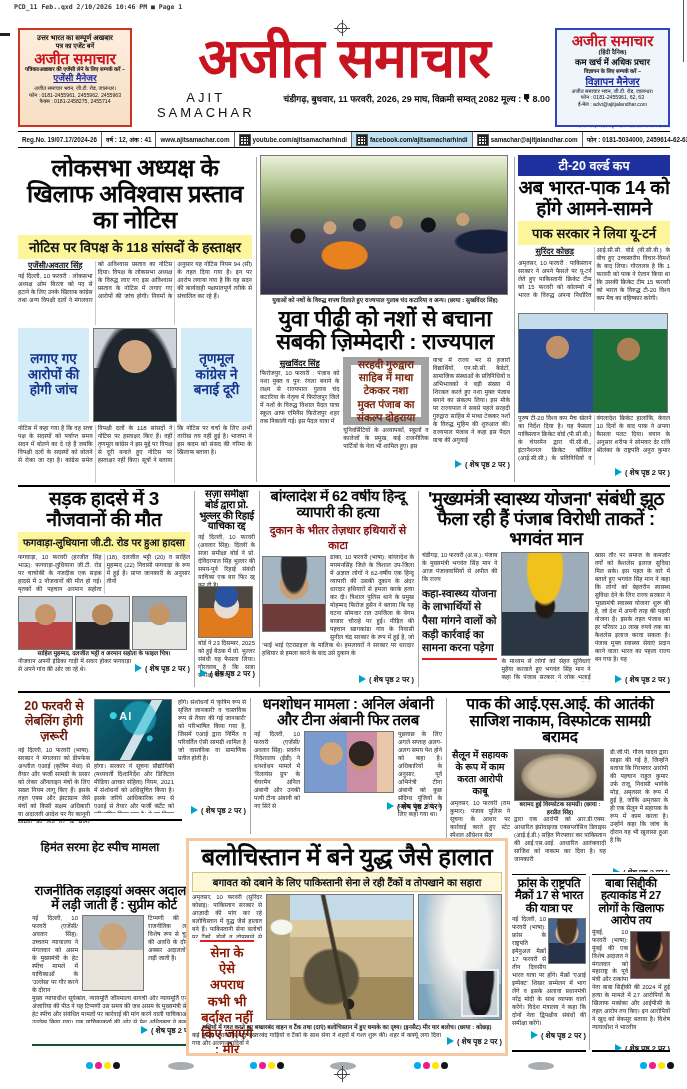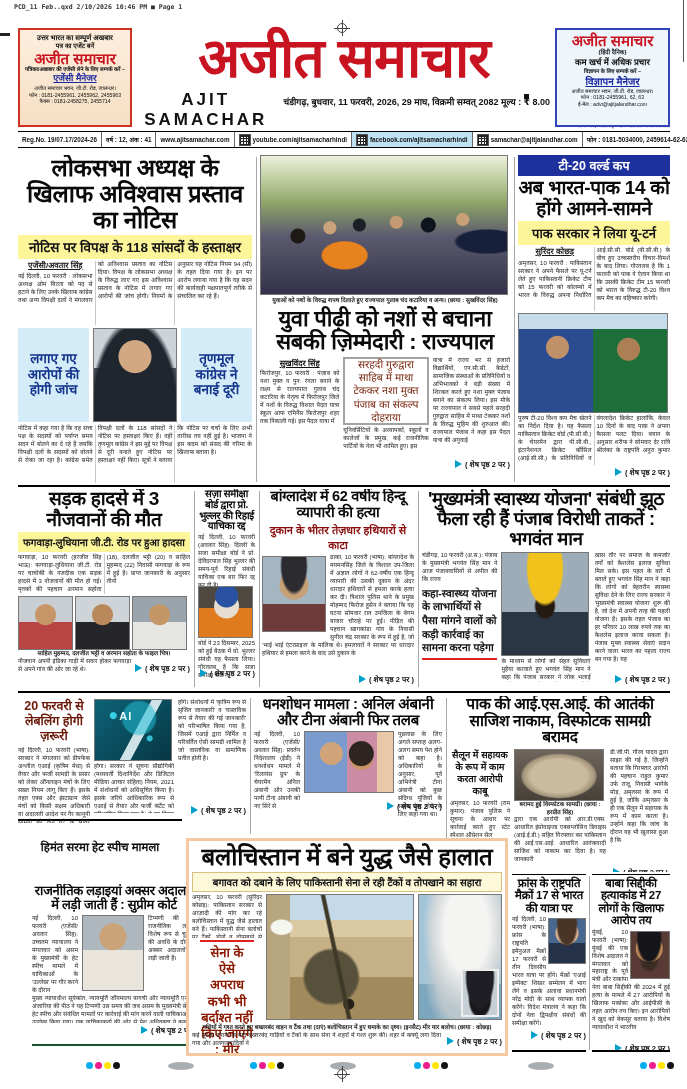--- a/index.html
+++ b/index.html
@@ -8,21 +8,21 @@
 .page{position:absolute;left:0;top:0;width:687px;height:1089px;background:#fff;overflow:hidden}
 .abs{position:absolute}
 .art{position:absolute;overflow:hidden}
 .hl{font-weight:800;text-align:center;line-height:1.08;letter-spacing:-.3px;color:#0a0a0a}
 .sub-y{background:#fcf59a;font-weight:800;text-align:center;padding:3px 2px;margin:2px 0;color:#141414}
 .by{font-weight:800;font-size:8px;text-align:center;text-decoration:underline;margin-bottom:2px}
 .body{font-size:6px;line-height:1.33;text-align:justify;color:#1c1c1c}
 .c3{column-count:3;column-gap:5px;column-rule:1px solid #c9c9c9}
 .c2{column-count:2;column-gap:5px;column-rule:1px solid #c9c9c9}
 .bluebox{background:#d4ecf8;color:#14348c;font-weight:800;text-align:center;display:flex;align-items:center;justify-content:center;padding:4px;line-height:1.15}
-.redbox{border:2px solid #a3a3a3;color:#7a2810;font-weight:400;text-align:center;display:flex;align-items:center;justify-content:center;padding:3px;line-height:1.25}
+.redbox{border:8px solid #a3a3a3;color:#7a2810;font-weight:700;text-align:center;display:flex;align-items:center;justify-content:center;padding:3px;line-height:1.25}
 .rulered{border-top:2px solid #e02020;border-bottom:2px solid #e02020;color:#8a1800;font-weight:800;text-align:center;padding:3px 1px;line-height:1.25}
 .underred{color:#161616;font-weight:800;border-bottom:2.5px solid #e02020;padding-bottom:3px;line-height:1.3}
 .kickblue{background:#1e2f9e;color:#fff;font-weight:800;text-align:center;padding:2px 0;font-size:12.5px}
 .cont{display:flex;justify-content:flex-end;align-items:center;gap:3px;font-weight:800;font-size:7.5px;color:#111;margin-top:2px}
 .arr{width:0;height:0;border-top:4px solid transparent;border-bottom:4px solid transparent;border-left:7px solid #00a0cc}
 .cap{font-size:6px;font-weight:700;text-align:center;line-height:1.25;color:#222}
 .vr{position:absolute;width:1px;background:#a8a8a8}
 .hr{position:absolute;height:1.5px;background:#000}
 .ph{position:relative;border:1px solid #777;overflow:hidden;flex:none}
 .ph-rally{background:radial-gradient(circle at 15% 58%,#1e1a16 0 7px,transparent 8px),radial-gradient(circle at 28% 52%,#caa27c 0 6px,transparent 7px),radial-gradient(circle at 40% 50%,#1c2026 0 6px,transparent 7px),radial-gradient(circle at 55% 48%,#c49a74 0 6px,transparent 7px),radial-gradient(circle at 68% 50%,#10141c 0 7px,transparent 8px),radial-gradient(circle at 82% 46%,#c8a078 0 6px,transparent 7px),radial-gradient(ellipse at 34% 72%,#e8821e 0 22px,transparent 24px),radial-gradient(ellipse at 92% 62%,#16203a 0 30px,transparent 34px),linear-gradient(180deg,#eaf0dc 0%,#c2d0a2 16%,#8ea468 34%,#5c5a6e 58%,#34324a 100%)}
@@ -85,21 +85,21 @@
   <div style="font-size:5.4px;font-weight:700">पत्रिका/अखबार की एजेंसी लेने के लिए सम्पर्क करें –</div>
   <div class="blue-u" style="font-size:9px">एजेंसी मैनेजर</div>
   <div style="font-size:5.2px">अजीत समाचार भवन, जी.टी. रोड, जालन्धर।</div>
   <div style="font-size:5.2px">फोन : 0181-2455961, 2455962, 2455963</div>
   <div style="font-size:5.2px">फैक्स : 0181-2458275, 2455714</div>
 </div>
 
 <div class="abs" style="left:138px;top:30px;width:412px;text-align:center">
   <div class="red" style="font-size:55px;font-weight:900;line-height:1.02;letter-spacing:-1px">अजीत समाचार</div>
   <div style="display:flex;align-items:baseline;gap:10px;margin-top:4px">
-    <div style="font-size:17px;font-weight:700;letter-spacing:3px">AJIT SAMACHAR</div>
+    <div style="font-size:13px;font-weight:400;letter-spacing:3px">AJIT SAMACHAR</div>
     <div style="font-size:9px;font-weight:800;white-space:nowrap">चंडीगढ़, बुधवार, 11 फरवरी, 2026, 29 माघ, विक्रमी सम्वत् 2082 मूल्य : ₹ 8.00</div>
   </div>
 </div>
 <div class="abs" style="left:524px;top:94px;width:5px;height:5px;background:#111"></div>
 <div class="pubs" style="left:510px;top:120px;width:160px">जालन्धर, चंडीगढ़ और बठिंडा से प्रकाशित</div>
 
 <div class="adbox" style="left:555px;top:28px;width:115px;height:99px;border:2px solid #3344bb;background:#eef6fc">
   <div class="red" style="font-size:15px;font-weight:900;line-height:1.05">अजीत समाचार</div>
   <div style="font-size:6px;font-weight:700">(हिंदी दैनिक)</div>
   <div style="font-size:8.5px;font-weight:800">कम खर्च में अधिक प्रचार</div>

